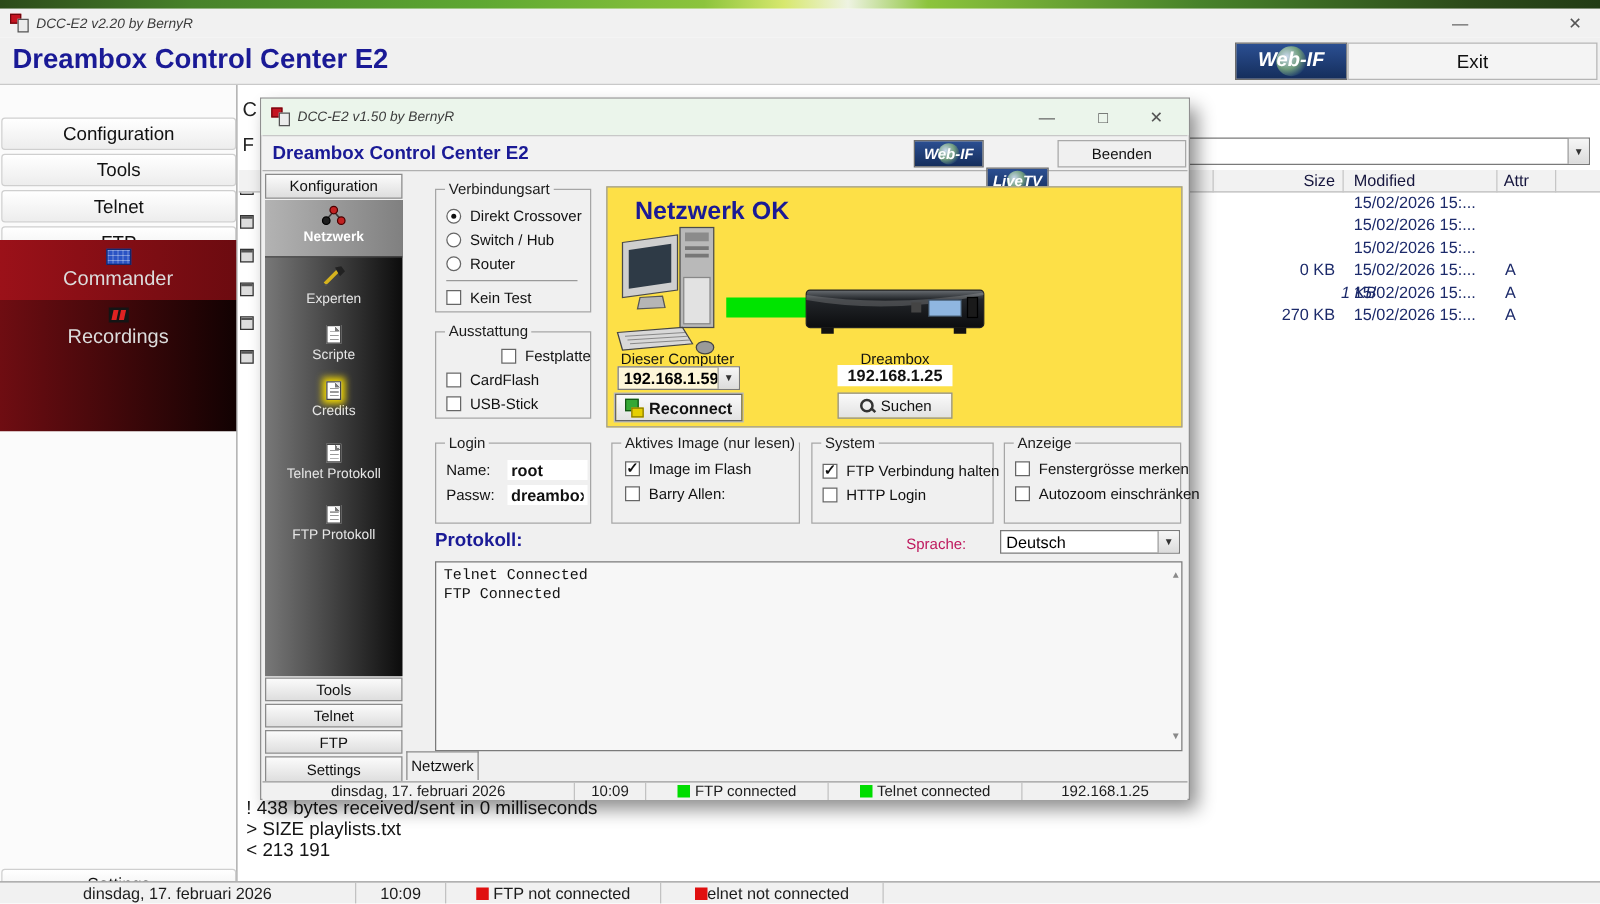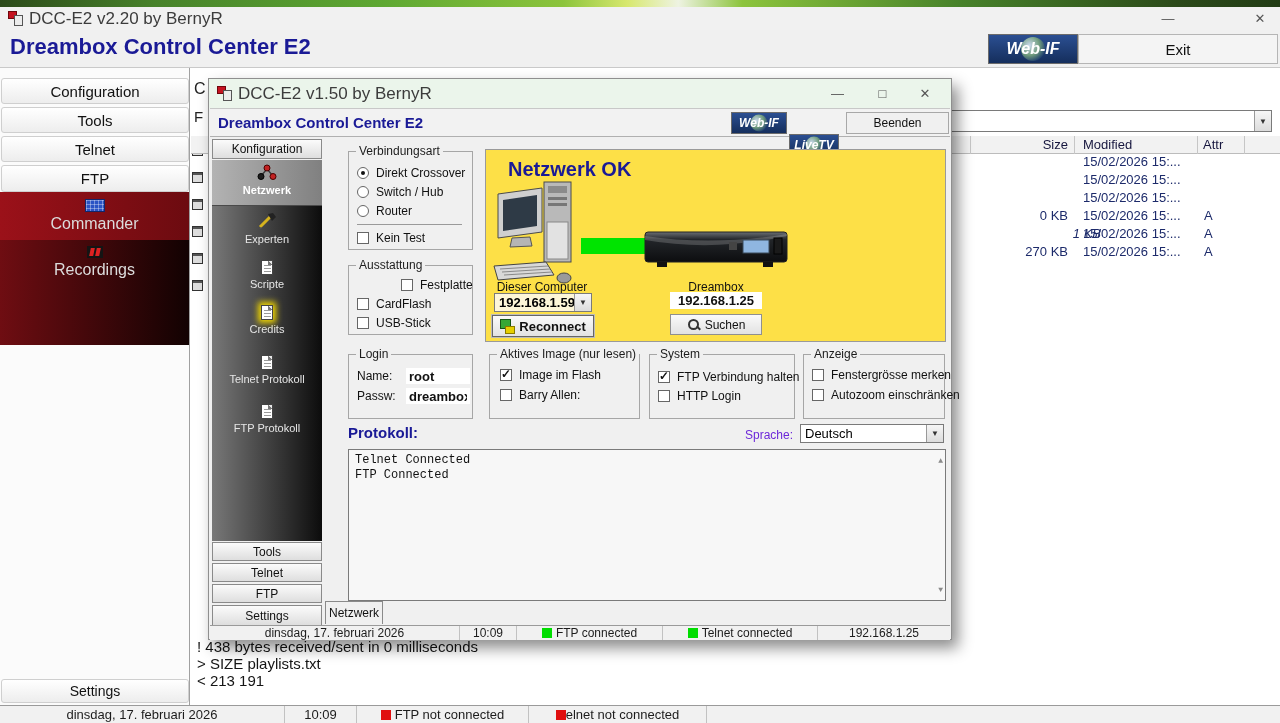--- a/index.html
+++ b/index.html
@@ -2,21 +2,21 @@
 <html><head>
 <meta charset="utf-8">
 <style>
 *{margin:0;padding:0;box-sizing:border-box;}
 body{font-family:"Liberation Sans",sans-serif;background:#fff;}
 #screen{position:relative;width:1280px;height:723px;overflow:hidden;background:#fff;}
 .abs{position:absolute;}
 
 
 .titlebar{display:flex;align-items:center;background:#f1f1f1;padding-left:8px;}
-.title-text{font-size:17px;color:#3c3c3c;margin-left:6px;white-space:nowrap;}
+.title-text{font-size:11px;color:#3c3c3c;margin-left:6px;white-space:nowrap;font-style:italic;}
 .win-controls{margin-left:auto;display:flex;}
 .win-controls span{width:32px;text-align:center;font-size:13px;color:#555;}
 .app-icon{position:relative;width:15px;height:15px;flex:none;}
 .app-icon .r{position:absolute;left:0;top:0;width:9px;height:8px;background:#c51320;border:1px solid #70060c;}
 .app-icon .d{position:absolute;right:0;bottom:0;width:9px;height:11px;background:#ececec;border:1px solid #555;}
 .navy{color:#1a1a96;}
 
 .btn3d{display:flex;align-items:center;justify-content:center;background:linear-gradient(#fafafa,#e2e2e2);border:1px solid #8f8f8f;font-size:12px;color:#111;}
 .blue-btn{position:relative;display:flex;align-items:center;justify-content:center;background:linear-gradient(#2b4f92,#152e5c);border:1px solid #6b6b6b;color:#fff;font-weight:bold;font-style:italic;overflow:hidden;}
 .globe{position:absolute;left:50%;top:50%;transform:translate(-50%,-50%);border-radius:50%;background:radial-gradient(circle at 35% 35%,#e6f2ff,#7fae7f 45%,#1c3b6e 78%);opacity:.85;}
@@ -25,21 +25,21 @@
 
 .gbox{position:absolute;border:1px solid #a6a6a6;}
 .gbox .legend{position:absolute;top:-8px;left:7px;background:#f0f0f0;padding:0 3px;font-size:12px;color:#1c1c1c;white-space:nowrap;}
 .row{display:flex;align-items:center;gap:7px;font-size:12px;color:#111;white-space:nowrap;}
 .check{width:12px;height:12px;background:#fff;border:1px solid #666;display:inline-block;position:relative;flex:none;}
 .check.on::after{content:"✓";position:absolute;left:0;top:-3px;font-size:12px;font-weight:bold;color:#111;}
 .radio{width:12px;height:12px;background:#fff;border:1px solid #666;border-radius:50%;display:inline-block;position:relative;flex:none;}
 .radio.on::after{content:"";position:absolute;left:3px;top:3px;width:4px;height:4px;border-radius:50%;background:#111;}
 
 
-.side-btn{position:absolute;left:1px;width:188px;height:26px;display:flex;align-items:center;justify-content:center;font-size:15px;color:#111;background:linear-gradient(#ffffff,#ededed);border:1px solid #cfcfcf;border-radius:3px;}
+.side-btn{position:absolute;left:1px;width:188px;height:26px;display:flex;align-items:center;justify-content:center;font-size:15px;color:#111;background:linear-gradient(#ffffff,#ededed);border:1px solid #cfcfcf;border-radius:3px;margin-top:16px;}
 .red-item{color:#dcdcdc;font-size:16px;text-align:center;}
 
 
 .dark-item{position:absolute;left:0;width:100%;text-align:center;color:#e6e6e6;font-size:11px;}
 .dark-item .ic{display:flex;justify-content:center;margin-bottom:3px;}
 .panel-btn{position:absolute;left:3px;width:110px;height:19px;display:flex;align-items:center;justify-content:center;font-size:12px;color:#111;background:linear-gradient(#fbfbfb,#dedede);border:1px solid #8a8a8a;}
 
 
 .doc{position:relative;width:12px;height:15px;background:#fff;border:1px solid #444;display:inline-block;}
 .doc::before{content:"";position:absolute;top:0;right:0;width:4px;height:4px;background:linear-gradient(225deg,#e8e8e8 50%,#777 50%);}
@@ -459,21 +459,21 @@
         <span class="check"></span>
         <span>Fenstergrösse merken</span>
       </div>
       <div class="row">
         <span class="check"></span>
         <span>Autozoom einschränken</span>
       </div>
     </div>
 
     <span class="abs navy" style="left:139px;top:345px;font-size:15px;font-weight:bold;">Protokoll:</span>
-    <span class="abs" style="left:516px;top:349px;width:68px;text-align:right;font-size:12px;color:#6d28d9;">Sprache:</span>
+    <span class="abs" style="left:516px;top:349px;width:68px;font-size:12px;color:#be185d;">Sprache:</span>
     <div class="abs combo" style="left:591px;top:345px;width:144px;height:19px;">
       <span class="val">Deutsch</span>
       <span class="arrow">▼</span>
     </div>
 
     <div class="logbox" style="left:139px;top:370px;width:598px;height:152px;">
       <div>Telnet Connected</div>
       <div>FTP Connected</div>
       <span class="scroll-arrow" style="top:3px;">▲</span>
       <span class="scroll-arrow" style="bottom:3px;">▼</span>

